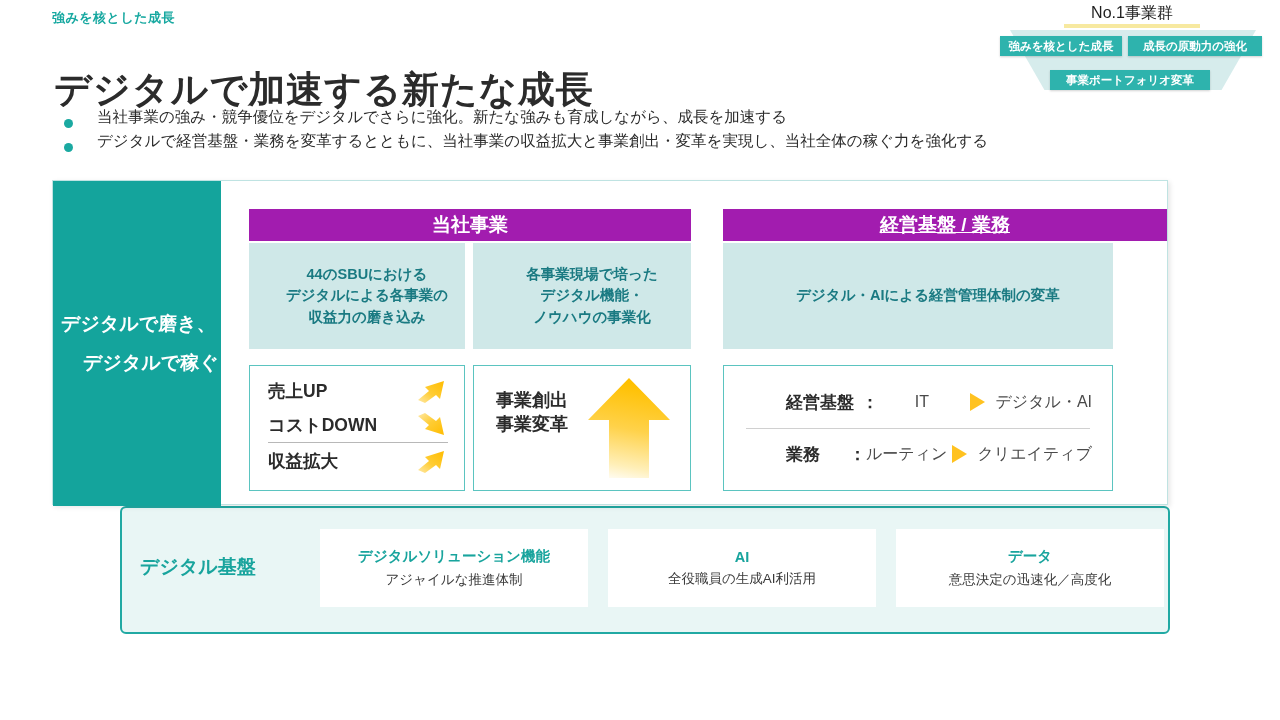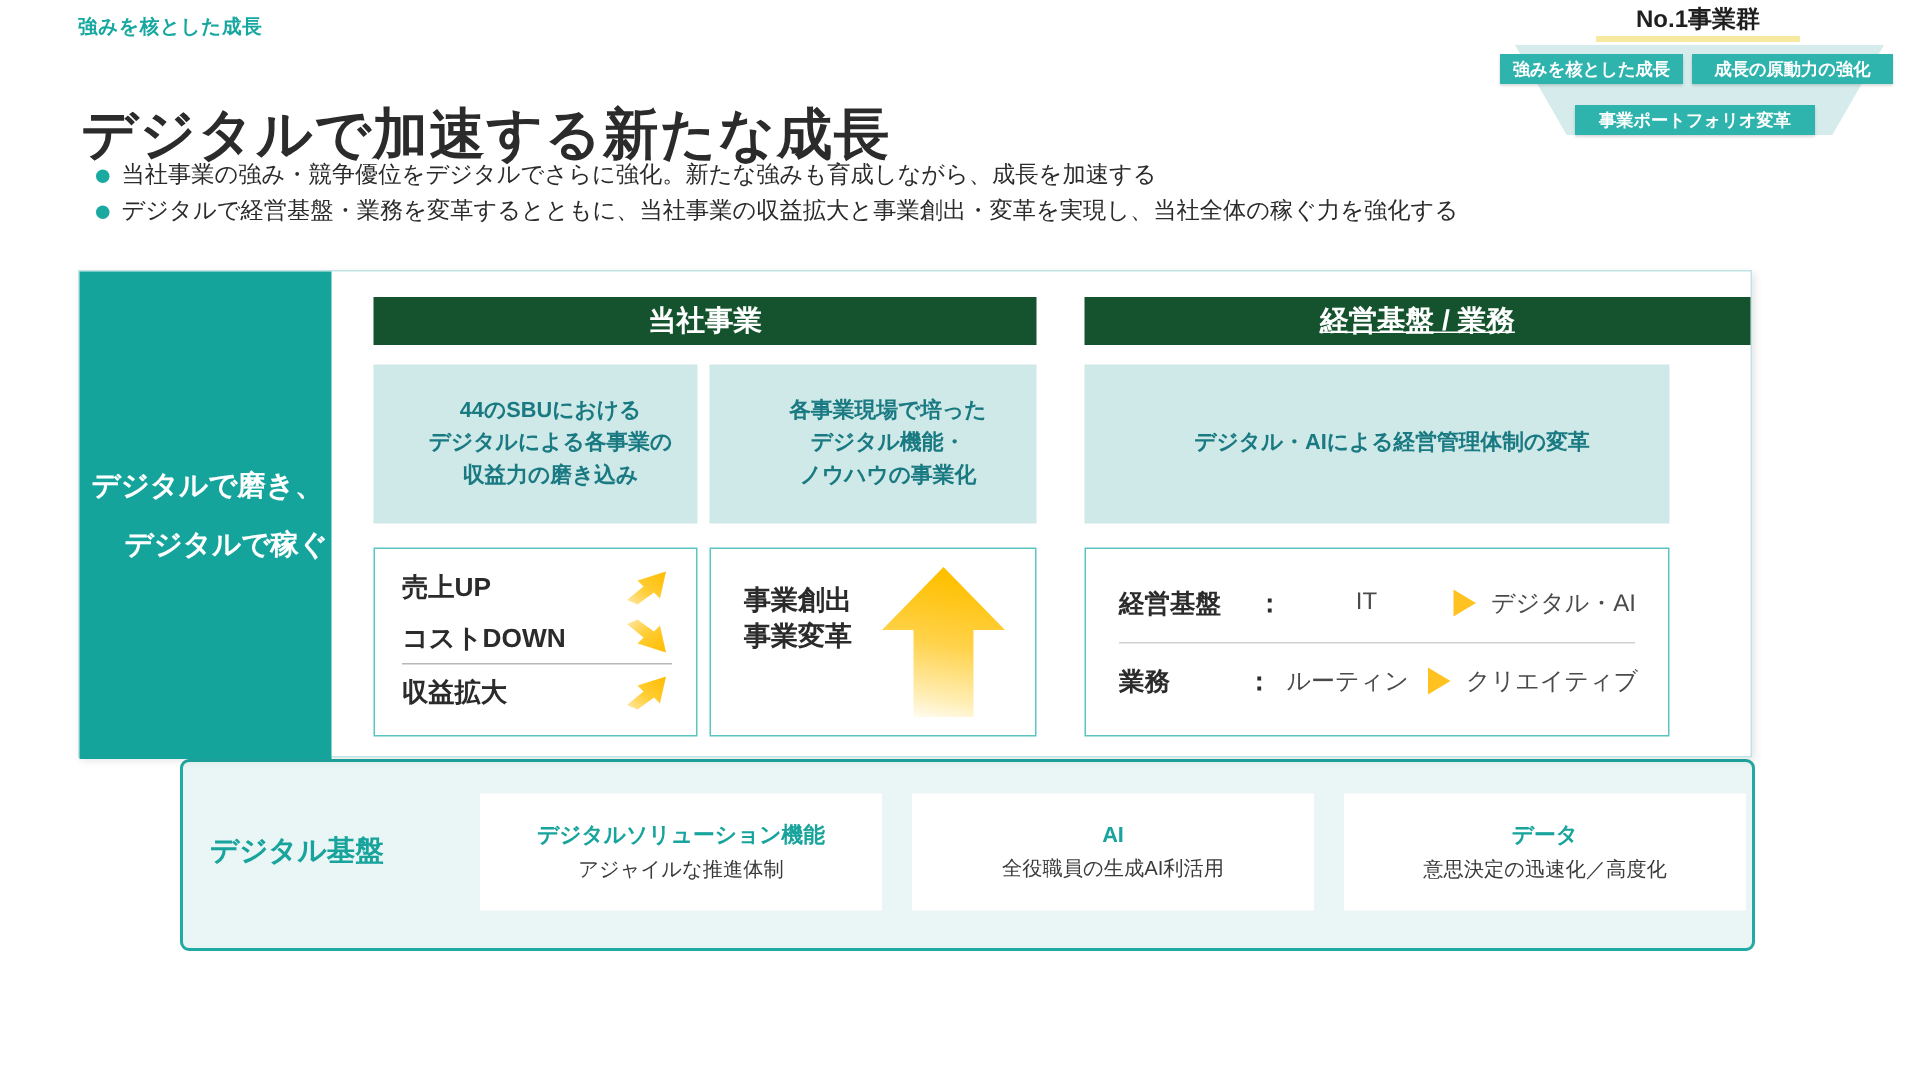--- a/index.html
+++ b/index.html
@@ -20,32 +20,32 @@
   }
   #page-title{
     position:absolute;left:54px;top:40px;
     font-size:37px;font-weight:bold;color:#2b2b2b;
     letter-spacing:1px;white-space:nowrap;
   }
   #bullets{
     position:absolute;left:64px;top:107px;
     display:flex;flex-direction:column;gap:3px;
   }
-  .bullet-row{display:flex;align-items:flex-start;gap:8px;font-family:Liberation Serif, serif;}
+  .bullet-row{display:flex;align-items:flex-end;gap:24px;font-family:Liberation Serif, serif;}
   .bullet-dot{
     width:9px;height:9px;border-radius:50%;
     background:#1aa9a1;margin-top:6px;flex:0 0 auto;
   }
   .bullet-text{font-size:15.5px;color:#2b2b2b;line-height:1.35;white-space:nowrap;}
 
   
   #badge-cluster{position:absolute;right:12px;top:2px;width:272px;height:92px;}
   #badge-title{
     position:absolute;left:0;right:0;top:1px;
-    text-align:center;font-size:16px;font-weight:bold;color:#1f1f1f;
+    text-align:center;font-size:16px;font-weight:normal;color:#1f1f1f;
     white-space:nowrap;
   }
   #badge-title-underline{
     position:absolute;left:68px;width:136px;top:22px;height:4px;
     background:#f7e9a0;
   }
   #badge-backdrop{
     position:absolute;left:14px;top:28px;width:246px;height:60px;
     background:#d6ecec;
     clip-path:polygon(0% 0%,100% 0%,86% 100%,14% 100%);
@@ -103,24 +103,25 @@
     box-sizing:border-box;padding-left:8px;
   }
   .left-band-line{
     font-size:19px;font-weight:bold;color:#ffffff;white-space:nowrap;
   }
   #left-band-line-1{padding-left:22px;}
 
   
   .section-head{
     position:absolute;height:32px;
-    background:#14532d;color:#ffffff;
+    background:#a21caf;color:#ffffff;
     display:flex;align-items:center;justify-content:center;
     font-size:19px;font-weight:bold;white-space:nowrap;
     box-sizing:border-box;
+    margin-top:11px;
   }
   #section-head-biz{left:196px;top:17px;width:442px;}
   #section-head-mgmt{left:670px;top:17px;width:444px;text-decoration:underline;}
 
   
   .desc-box{
     position:absolute;
     background:#cfe8e8;
     display:flex;align-items:center;justify-content:center;
     text-align:center;box-sizing:border-box;padding-left:20px;
@@ -168,21 +169,21 @@
     position:absolute;left:22px;width:346px;height:44px;
     display:flex;align-items:center;white-space:nowrap;
   }
   #trans-row-0{top:14px;}
   #trans-row-1{top:66px;}
   #trans-divider{
     position:absolute;left:22px;top:62px;width:344px;height:1px;background:#d0d0d0;
   }
   .trans-label{
     font-size:17px;font-weight:bold;color:#2b2b2b;
-    width:92px;display:inline-block;
+    width:92px;display:inline-block;margin-left:40px;
   }
   .trans-colon{font-size:17px;font-weight:bold;color:#2b2b2b;width:20px;}
   .trans-from{
     font-size:16px;color:#4a4a4a;
     display:inline-block;text-align:center;
   }
   #trans-from-0{width:106px;}
   #trans-from-1{width:106px;}
   .tri-arrow{width:24px;height:24px;flex:0 0 auto;}
   .trans-to{font-size:16px;color:#4a4a4a;padding-left:6px;}

